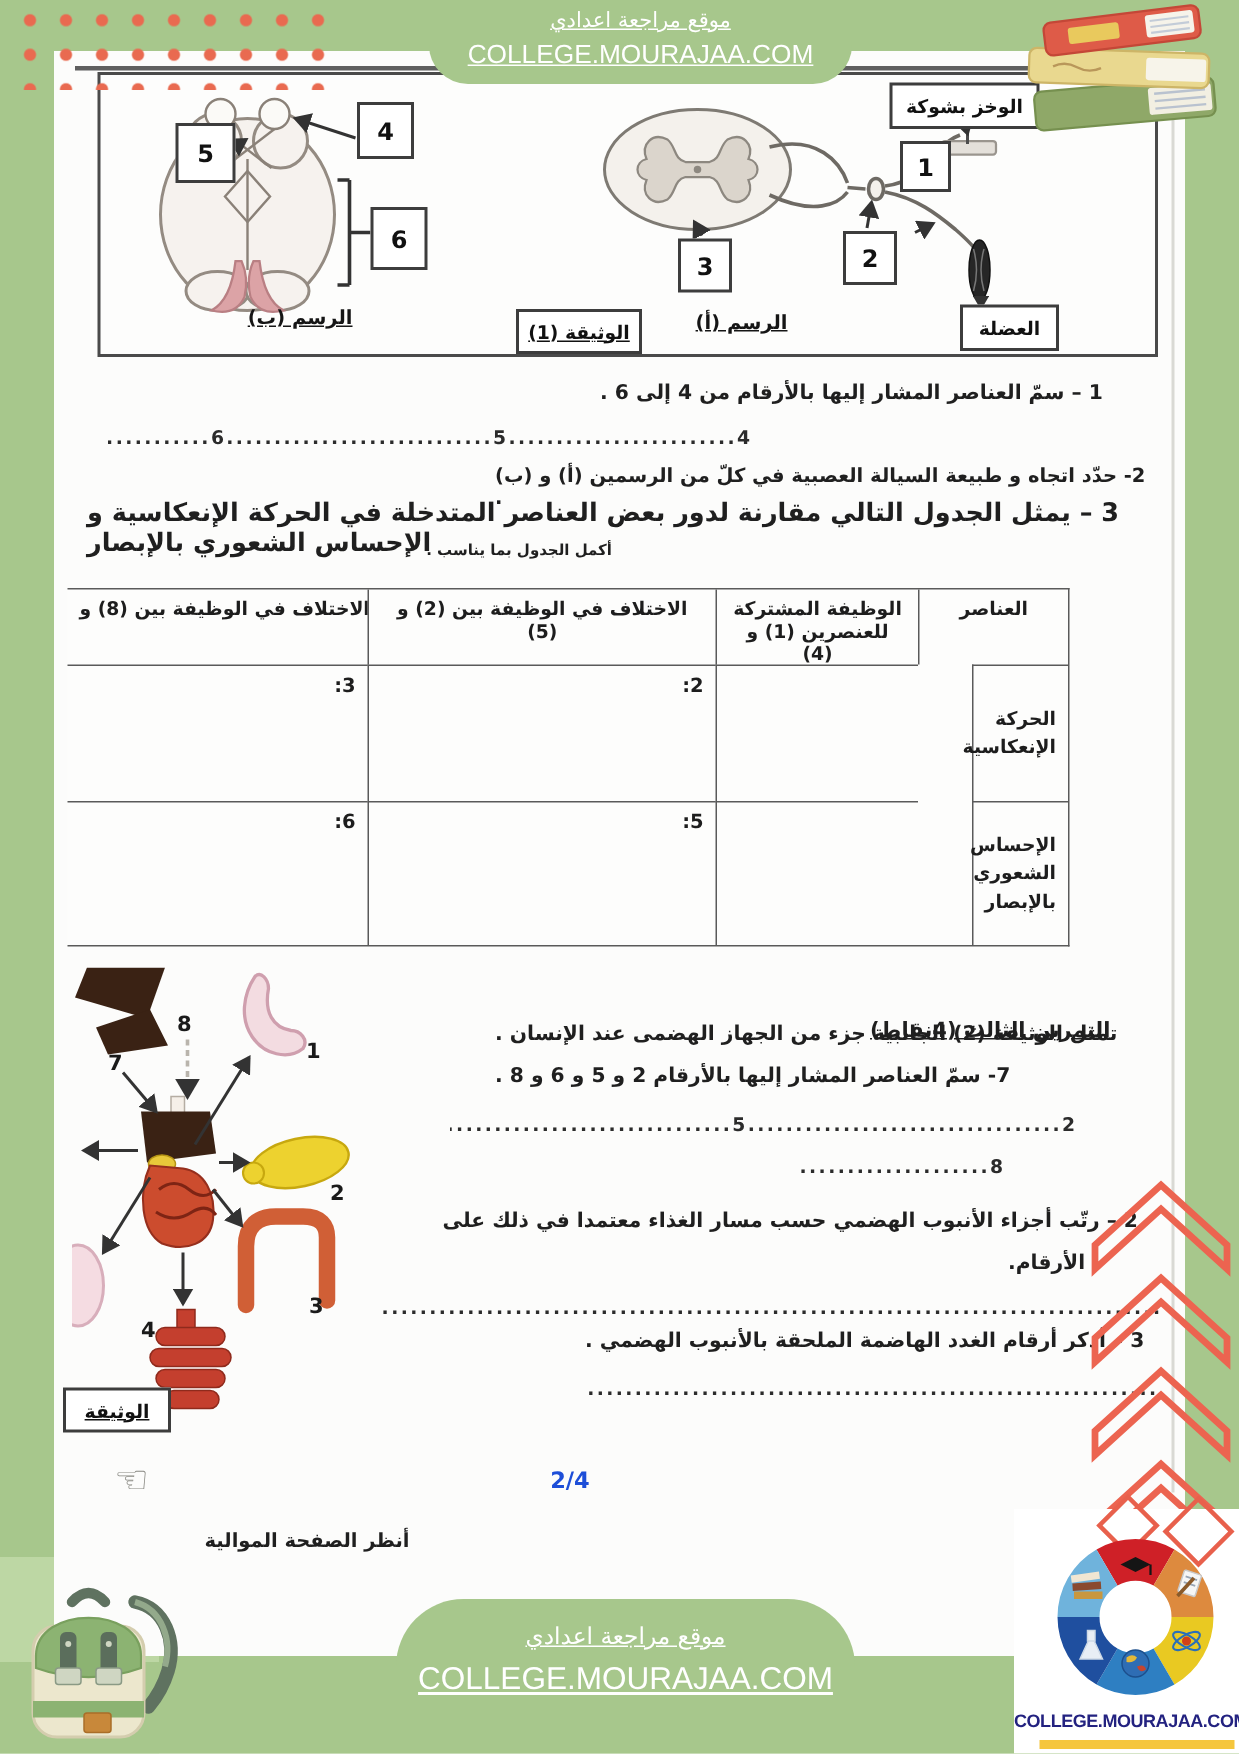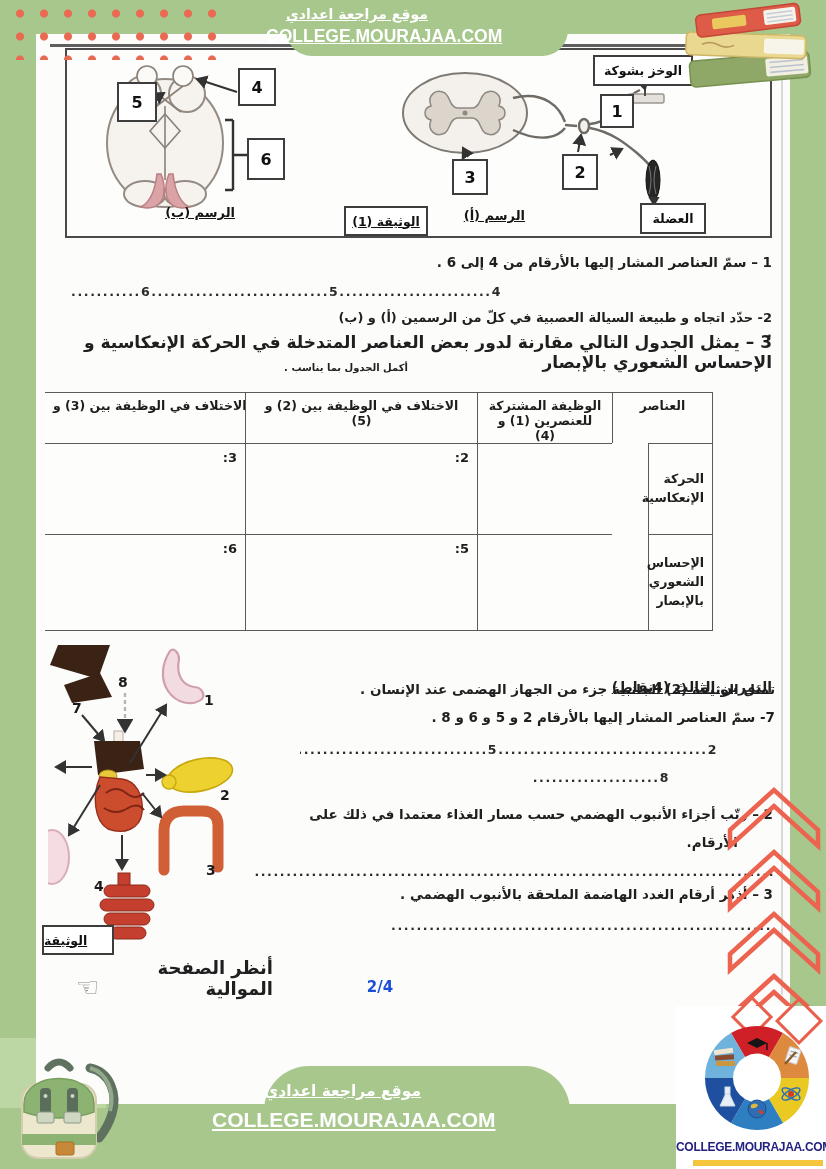--- a/index.html
+++ b/index.html
@@ -1,29 +1,29 @@
 <!DOCTYPE html>
 <html><head>
 <meta charset="utf-8">
 <style>
   html,body{margin:0;padding:0;}
   #canvas{position:relative;width:826px;height:1169px;background:#a7c78c;overflow:hidden;
           font-family:"DejaVu Sans",sans-serif;}
   .abs{position:absolute;}
   .ar{direction:rtl;unicode-bidi:embed;font-weight:700;color:#1f1f1f;font-family:"DejaVu Sans",sans-serif;}
-  .right{text-align:right;}
+  .right{text-align:left;}
   .center{text-align:right;}
   .dots{direction:rtl;overflow:hidden;white-space:nowrap;font-size:12.5px;letter-spacing:1.6px;
         color:#2b2b2b;font-weight:700;}
   .callout{background:#fff;border:2px solid #3d3d3d;display:flex;align-items:center;justify-content:center;
            font-weight:700;font-size:16px;color:#111;}
   .labelbox{background:#fff;border:2px solid #3d3d3d;display:flex;align-items:center;justify-content:center;
             font-weight:700;font-size:12.5px;color:#111;}
   .caption{font-weight:700;font-size:13px;color:#151515;text-decoration:underline;}
-  .wtxt{color:#fff;font-weight:700;text-decoration:underline;text-align:left;}
+  .wtxt{color:#fff;font-weight:400;text-decoration:underline;text-align:center;}
   .tbl{display:grid;direction:rtl;grid-template-columns:100px 135px 232px 200px;
        grid-template-rows:50px 91px 96px;border:1.6px solid #5a5a5a;border-left:none;background:#fdfdfc;}
   .cell{border-left:1.6px solid #5a5a5a;border-top:1.6px solid #5a5a5a;position:relative;
         font-size:12.5px;font-weight:700;color:#1d1d1d;direction:rtl;padding:4px 8px;box-sizing:border-box;}
   .cell.hdr{display:flex;align-items:flex-start;justify-content:center;text-align:center;padding-top:5px;}
   .cell.noTop{border-top:none;}
   .cell.noLeft{border-left:none;}
   .cell.num{text-align:right;padding-top:6px;font-size:13px;}
   .cell.rowlab{display:flex;align-items:center;justify-content:flex-start;text-align:right;line-height:1.5;margin-left:36px;}
 </style>
@@ -137,21 +137,21 @@
   <div class="abs ar right" style="left:400px;top:254px;width:372px;font-size:13.5px;">1 – سمّ العناصر المشار إليها بالأرقام من 4 إلى 6 .</div>
   <div class="abs dots" style="left:72px;top:284px;width:430px;">4........................5............................6......................................................</div>
   <div class="abs ar right" style="left:330px;top:310px;width:442px;font-size:13px;">2- حدّد اتجاه و طبيعة السيالة العصبية في كلّ من الرسمين (أ) و (ب) .</div>
   <div class="abs ar right" style="left:58px;top:332px;width:714px;font-size:17px;">3 – يمثل الجدول التالي مقارنة لدور بعض العناصر المتدخلة في الحركة الإنعكاسية و الإحساس الشعوري بالإبصار</div>
   <div class="abs ar center" style="left:268px;top:362px;width:140px;font-size:10px;">أكمل الجدول بما يناسب .</div>
 
   <div class="abs tbl" style="left:45px;top:392px;width:667px;">
     <div class="cell hdr noTop">العناصر</div>
     <div class="cell hdr noTop">الوظيفة المشتركة للعنصرين (1) و (4)</div>
     <div class="cell hdr noTop">الاختلاف في الوظيفة بين (2) و (5)</div>
-    <div class="cell hdr noTop noLeft" style="white-space:nowrap;overflow:hidden;justify-content:flex-end;">الاختلاف في الوظيفة بين (3) و</div>
+    <div class="cell hdr noTop noLeft" style="white-space:nowrap;overflow:hidden;justify-content:flex-end;">الاختلاف في الوظيفة بين (8) و</div>
 
     <div class="cell rowlab">الحركة الإنعكاسية</div>
     <div class="cell"></div>
     <div class="cell num">2:</div>
     <div class="cell num noLeft" style="padding-left:18px;">3:</div>
 
     <div class="cell rowlab">الإحساس الشعوري بالإبصار</div>
     <div class="cell"></div>
     <div class="cell num">5:</div>
     <div class="cell num noLeft" style="padding-left:18px;">6:</div>
@@ -216,26 +216,26 @@
 
     <g font-family="DejaVu Sans, sans-serif" font-size="14" font-weight="700" fill="#1a1a1a">
       <text x="156" y="60">1</text>
       <text x="172" y="155">2</text>
       <text x="158" y="230">3</text>
       <text x="46" y="246">4</text>
       <text x="24" y="68">7</text>
       <text x="70" y="42">8</text>
     </g>
   </svg>
-  <div class="abs labelbox ar" style="left:42px;top:925px;width:68px;height:26px;overflow:hidden;justify-content:flex-end;">
+  <div class="abs labelbox ar" style="left:42px;top:925px;width:68px;height:26px;overflow:hidden;">
     <span style="text-decoration:underline;">الوثيقة</span>
     </div>
 
   <div class="abs" style="left:355px;top:978px;width:50px;text-align:center;font-weight:700;font-size:15px;color:#1d4ed8;">2/4</div>
-  <div class="abs ar center" style="left:128px;top:957px;width:145px;font-size:18px;">أنظر الصفحة الموالية</div>
+  <div class="abs ar center" style="left:128px;top:1020px;width:145px;font-size:13px;">أنظر الصفحة الموالية</div>
   <span class="abs" style="left:76px;top:972px;font-size:26px;color:#8a8a84;">☜</span>
 
   <div class="abs" style="left:286px;top:0;width:282px;height:56px;background:#a7c78c;border-radius:0 0 26px 26px;"></div>
   <div class="abs wtxt" style="left:286px;top:6px;width:282px;font-size:14px;direction:rtl;">موقع مراجعة اعدادي</div>
   <div class="abs wtxt" style="left:266px;top:26px;width:322px;font-size:17.5px;font-family:'Liberation Sans',sans-serif;">COLLEGE.MOURAJAA.COM</div>
 
   <div class="abs" style="left:4px;top:0;width:218px;height:60px;
               background-image:radial-gradient(circle,#e96a50 3.5px,rgba(0,0,0,0) 4.6px);
               background-size:24px 23px;background-position:4px 2px;"></div>
 

